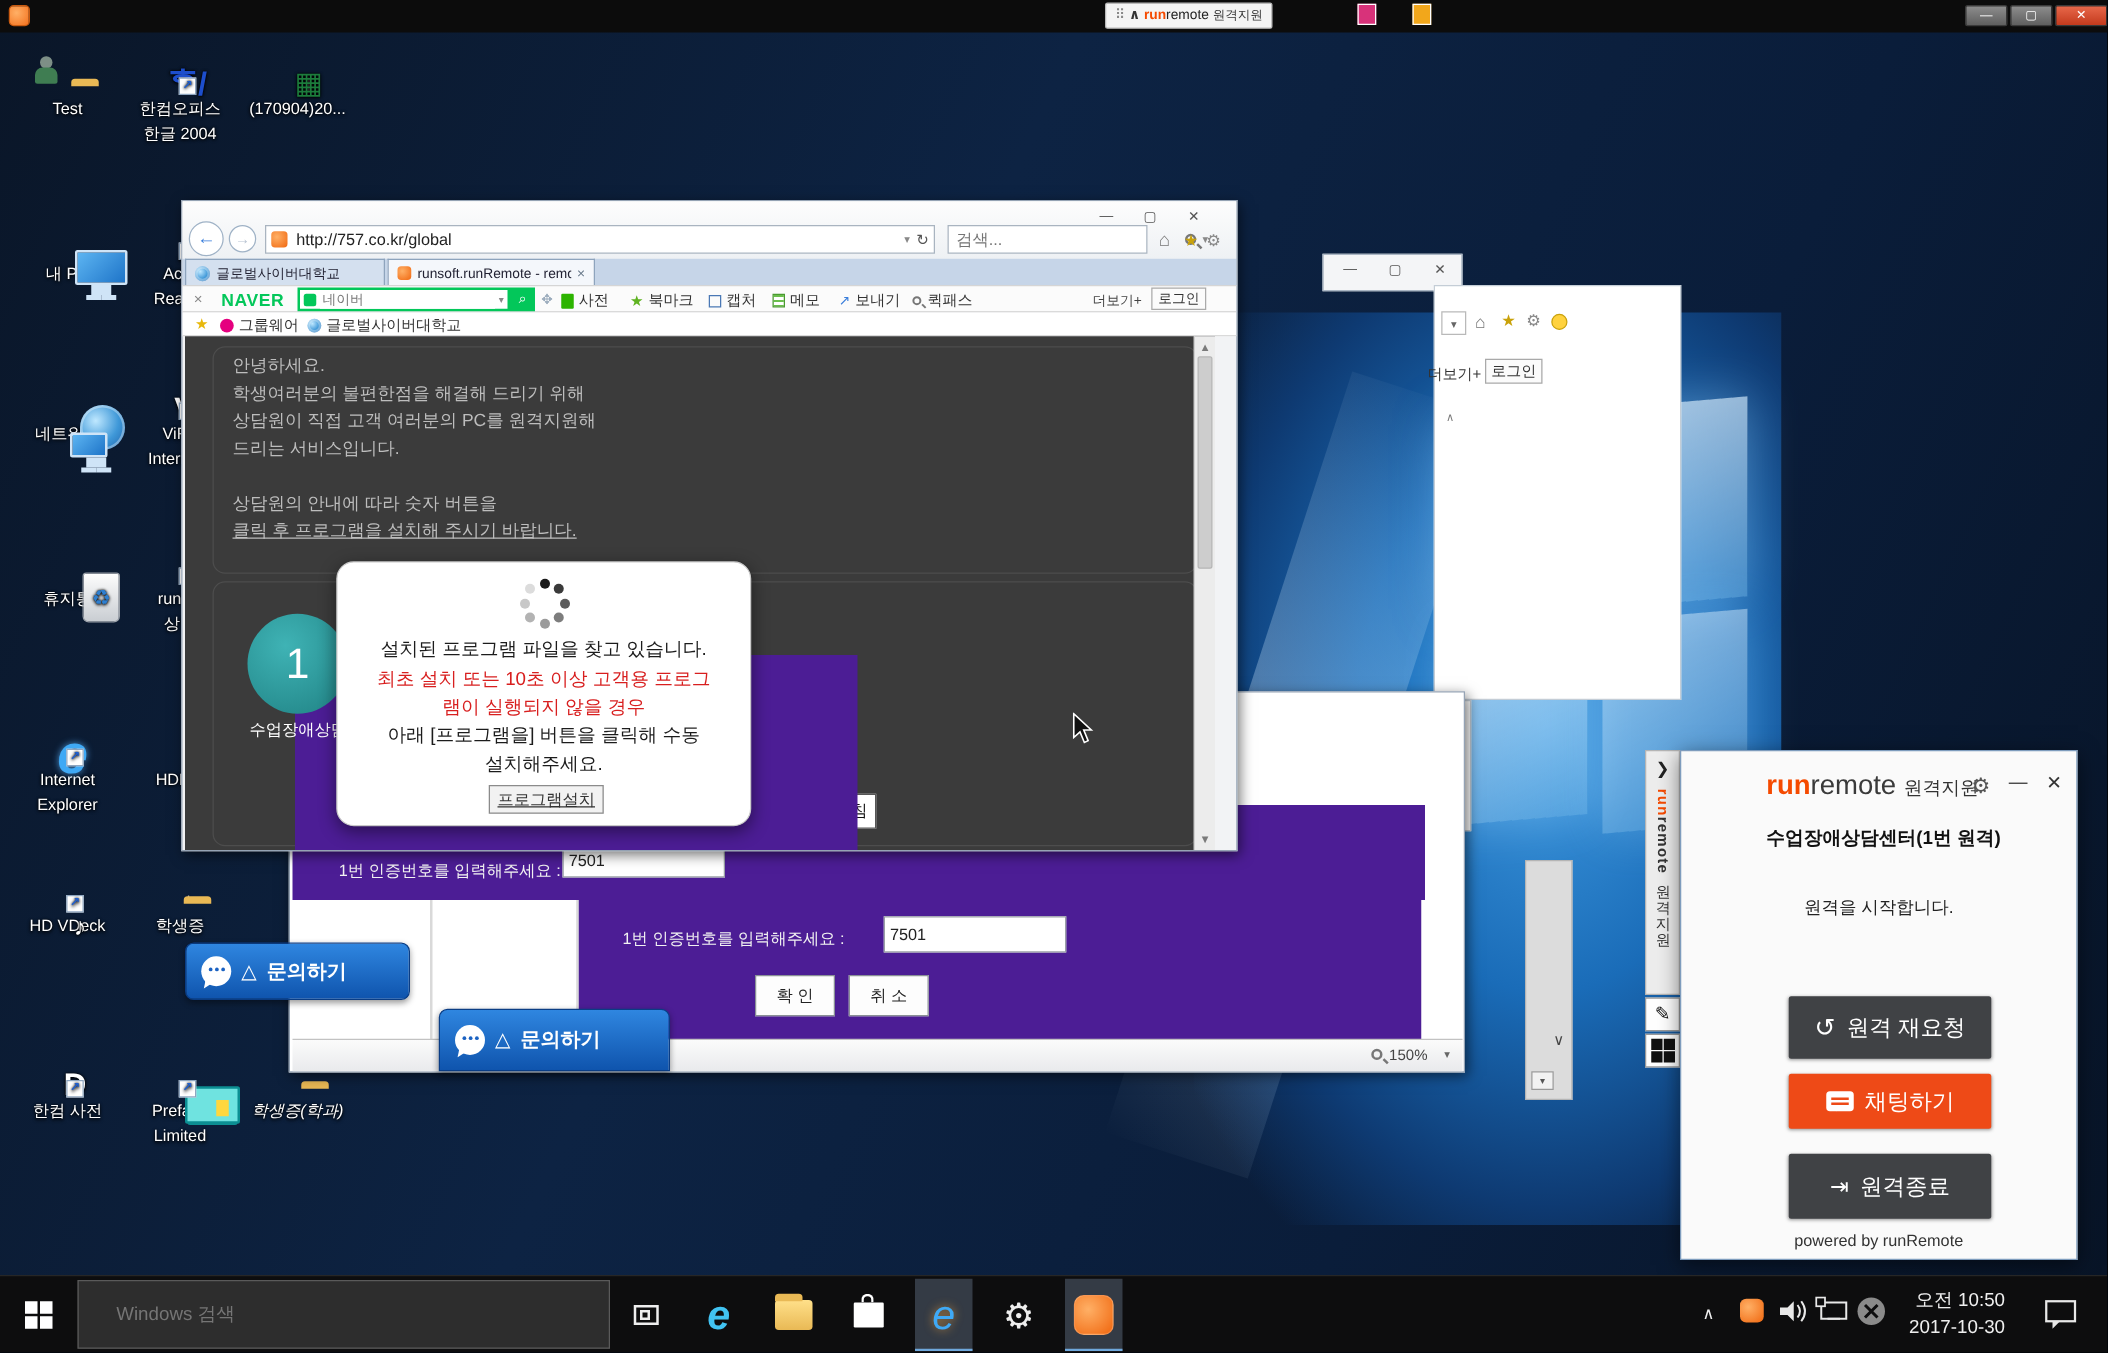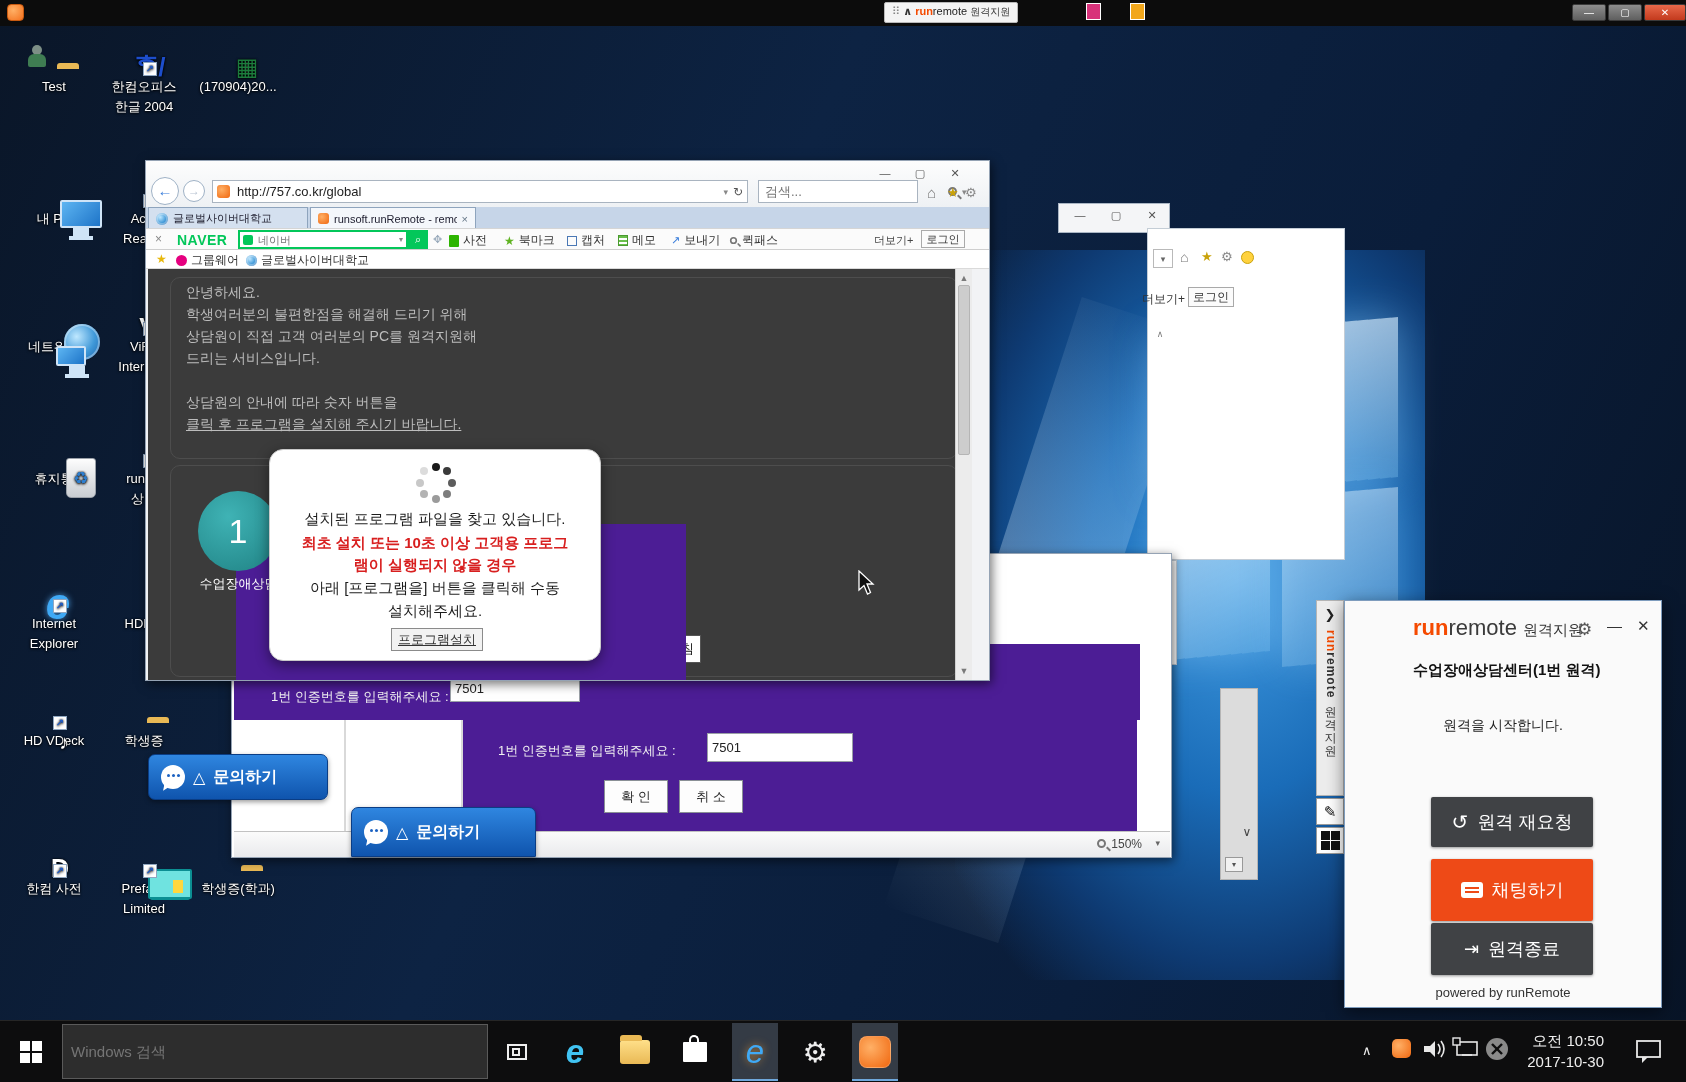--- a/index.html
+++ b/index.html
@@ -61,21 +61,21 @@
   .whiteline{background:#d9d9d9;}
   .authlabel{color:#f2f2f2;font-size:13px;white-space:nowrap;}
   .authinput{border:1px solid #9aa0a6;background:#fff;font-size:13px;color:#222;padding:0 4px;}
   .okbtn{background:#fdfdfd;border:1px solid #8a9096;font-size:13px;color:#222;text-align:center;}
   .inq{background:linear-gradient(#2f86e0,#0f54ad);border:1px solid #0a3d85;border-radius:7px 7px 0 0;color:#fff;font-size:16px;font-weight:bold;display:flex;align-items:center;gap:8px;padding:0 12px;box-shadow:0 2px 5px rgba(0,0,0,.4);}
   .bub{position:relative;width:24px;height:24px;background:#fff;border-radius:50%;flex:0 0 auto;}
   .bub::before{content:"";position:absolute;left:6px;top:9px;width:3px;height:3px;border-radius:50%;background:#1b62c2;box-shadow:5px 0 0 #1b62c2,10px 0 0 #1b62c2;}
   .bub::after{content:"";position:absolute;left:3px;bottom:-3px;border:5px solid transparent;border-top-color:#fff;border-left-color:#fff;transform:rotate(12deg);}
   .dlg{background:#fff;border:1px solid #c9c9c9;border-radius:14px;box-shadow:0 4px 14px rgba(0,0,0,.45);}
   .dlg .c{position:absolute;left:0;width:100%;text-align:center;font-size:15px;color:#1c1c1c;white-space:nowrap;}
-  .dlg .r{color:#d81f1f;font-weight:bold;}
+  .dlg .r{color:#d81f1f;font-weight:normal;}
   .dot{position:absolute;width:8px;height:8px;border-radius:50%;}
   .installbtn{position:absolute;border:1px solid #8b8b8b;background:#f2f2f2;font-size:13px;color:#333;text-decoration:underline;text-align:center;line-height:21px;}
   .refbtn{background:#fff;border:1px solid #555;font-size:13px;color:#111;display:flex;align-items:center;gap:4px;padding:0 6px;}
   .refico{width:16px;height:16px;border-radius:50%;background:#2fae3e;color:#fff;font-size:11px;line-height:16px;text-align:center;flex:0 0 auto;}
   .statusbar{background:linear-gradient(#fbfbfb,#e9eaec);border-top:1px solid #c2c2c2;font-size:12px;color:#444;}
   .scrollbar{background:#ececec;border-left:1px solid #d0d0d0;}
   .sthumb{background:#cdcdcd;border:1px solid #b5b5b5;border-radius:2px;}
   .sarrow{color:#7a7a7a;font-size:9px;text-align:center;width:100%;}
   
   .rr-main{background:#fafafa;border:1px solid #7e9cbd;box-shadow:0 4px 16px rgba(0,0,0,.5);}
@@ -83,21 +83,21 @@
   .rr-btn{left:86px;width:162px;color:#fff;font-size:18px;display:flex;align-items:center;justify-content:center;gap:9px;background:#404245;border-radius:2px;box-shadow:0 1px 3px rgba(0,0,0,.4);}
   .rr-btn.orange{background:#ee4a17;}
   .rr-side{background:#ededed;border:1px solid #b5b5b5;}
   .rr-vtext{writing-mode:vertical-rl;font-size:12px;font-weight:bold;color:#333;letter-spacing:1px;}
   .sq-btn{background:#fff;border:1px solid #9a9a9a;text-align:center;color:#111;}
   .chatico{position:relative;width:22px;height:16px;background:#fff;border-radius:3px;flex:0 0 auto;}
   .chatico::before{content:"";position:absolute;left:4px;top:5px;width:14px;height:2px;background:#ee4a17;box-shadow:0 4px 0 #ee4a17;}
   .chatico::after{content:"";position:absolute;left:4px;bottom:-4px;border:4px solid transparent;border-top-color:#fff;}
   
   .tbar{left:0;top:1020px;width:1686px;height:62px;background:#0d0d0e;border-top:1px solid #262626;}
-  .tsearch{display:flex;align-items:center;background:#2d2d2d;border:1px solid #5a5a5a;color:#c9c9c9;font-size:15px;padding:0 6px;}
+  .tsearch{display:flex;align-items:center;background:#2d2d2d;border:1px solid #5a5a5a;color:#c9c9c9;font-size:15px;padding:0 28px;}
   .tsearch input{background:transparent;border:0;outline:0;color:#c9c9c9;font-size:15px;width:100%;}
   .tico{width:46px;height:58px;display:flex;align-items:center;justify-content:center;}
   .tactive{background:#343b45;box-shadow:inset 0 -2px 0 #6fa8dc;}
   .winlogo{position:relative;width:22px;height:22px;}
   .winlogo i{position:absolute;width:10px;height:10px;background:#fff;}
   .winlogo i:nth-child(1){left:0;top:0}.winlogo i:nth-child(2){right:0;top:0}
   .winlogo i:nth-child(3){left:0;bottom:0}.winlogo i:nth-child(4){right:0;bottom:0}
   .winlogo.dark i{background:#111;width:9px;height:9px;}
   .tclock{color:#eee;font-size:15px;text-align:right;line-height:21px;white-space:nowrap;}
   .cursor-svg{pointer-events:none;}
@@ -173,21 +173,21 @@
   </div>
   <div class="abs dico" style="left:10px;top:840px;">
     <span class="ic"><span class="tile" style="background:linear-gradient(135deg,#f5d98a,#b8862e);border:2px solid #8a6318;color:#fff;font-size:25px;">D</span><span class="sc">↗</span></span>
     <span>한컴 사전</span>
   </div>
   <div class="abs dico" style="left:100px;top:840px;">
     <span class="ic"><span class="cards"></span><span class="sc">↗</span></span>
     <span>Preface
 Limited</span>
   </div>
-  <div class="abs dico" style="left:194px;top:840px;">
+  <div class="abs dico" style="left:194px;top:840px;font-style:italic;">
     <span class="ic"><span class="fold"><span class="zipline"></span></span></span>
     <span>학생증(학과)</span>
   </div>
 
   <div class="abs" style="left:1058px;top:203px;width:112px;height:30px;background:#f4f5f7;border:1px solid #aab6c4;">
     <span class="abs glyphbtn" style="left:8px;top:5px;width:26px;">—</span>
     <span class="abs glyphbtn" style="left:44px;top:5px;width:26px;">▢</span>
     <span class="abs glyphbtn" style="left:80px;top:5px;width:26px;">✕</span>
   </div>
   <div class="abs" style="left:1147px;top:228px;width:198px;height:332px;background:#fff;border:1px solid #c4cdd6;">
@@ -396,21 +396,21 @@
     </div>
     <span class="abs" style="left:232px;top:18px;font-size:17px;color:#555;">⚙</span>
     <span class="abs" style="left:262px;top:16px;font-size:15px;color:#333;">—</span>
     <span class="abs" style="left:292px;top:16px;font-size:15px;color:#333;">✕</span>
     <div class="abs" style="left:68px;top:60px;font-size:15px;font-weight:bold;color:#111;">수업장애상담센터(1번 원격)</div>
     <div class="abs" style="left:0;top:116px;width:100%;text-align:center;font-size:14px;color:#222;">원격을 시작합니다.</div>
     <div class="abs rr-btn" style="top:196px;height:50px;">
       <span style="font-size:20px;">↺</span>
       <span>원격 재요청</span>
     </div>
-    <div class="abs rr-btn orange" style="top:258px;height:62px;align-items:center;">
+    <div class="abs rr-btn orange" style="top:258px;height:44px;align-items:center;">
       <span class="chatico"></span>
       <span>채팅하기</span>
     </div>
     <div class="abs rr-btn" style="top:322px;height:52px;">
       <span style="font-size:18px;">⇥</span>
       <span>원격종료</span>
     </div>
     <div class="abs" style="left:0;top:384px;width:100%;text-align:center;font-size:13px;color:#333;">powered by runRemote</div>
   </div>
 

